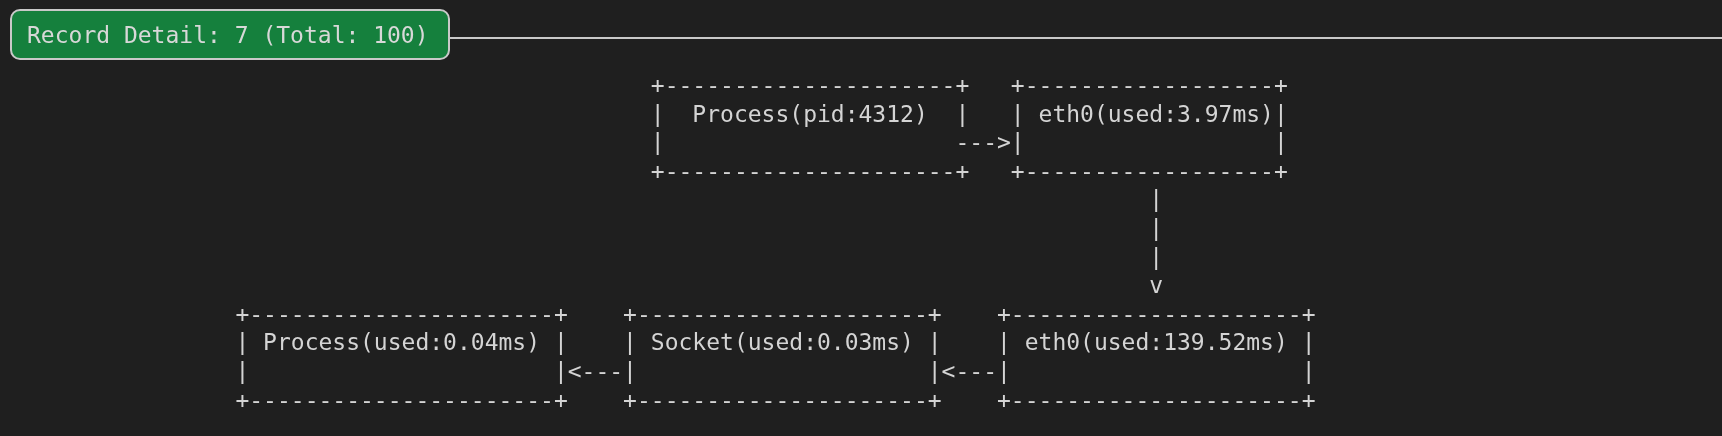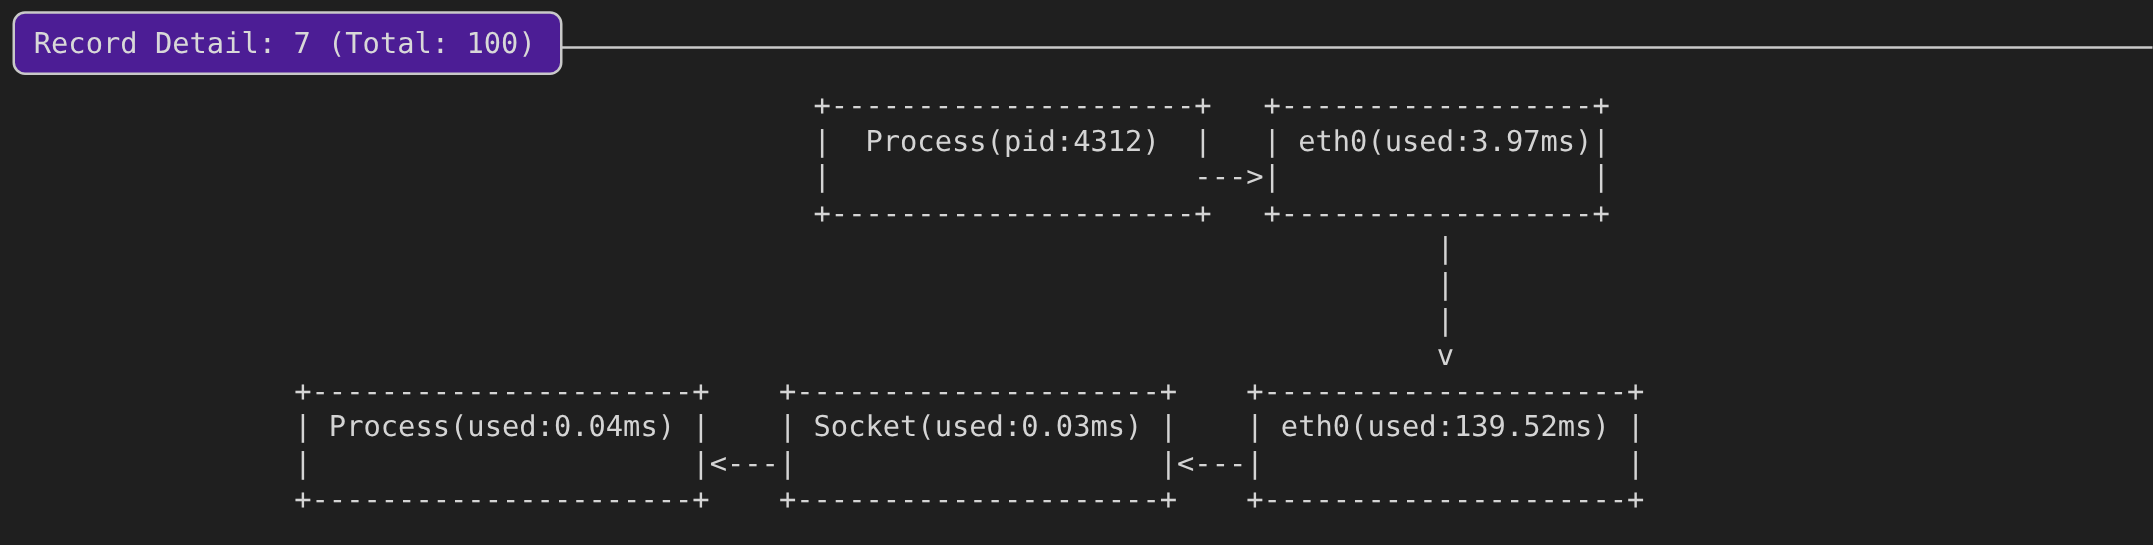--- a/index.html
+++ b/index.html
@@ -19,21 +19,21 @@
     left: 10px;
     top: 9px;
     width: 440px;
     height: 51px;
     box-sizing: border-box;
     border: 2px solid #c9c9c9;
     border-radius: 10px;
     display: flex;
     align-items: center;
     padding-left: 15px;
-    background: #4c1d95;
+    background: #15803d;
     z-index: 2;
   }
   .title-text {
     color: #d8d8d8;
     font-size: 23px;
     white-space: pre;
   }
   .header-rule {
     position: absolute;
     left: 449px;

